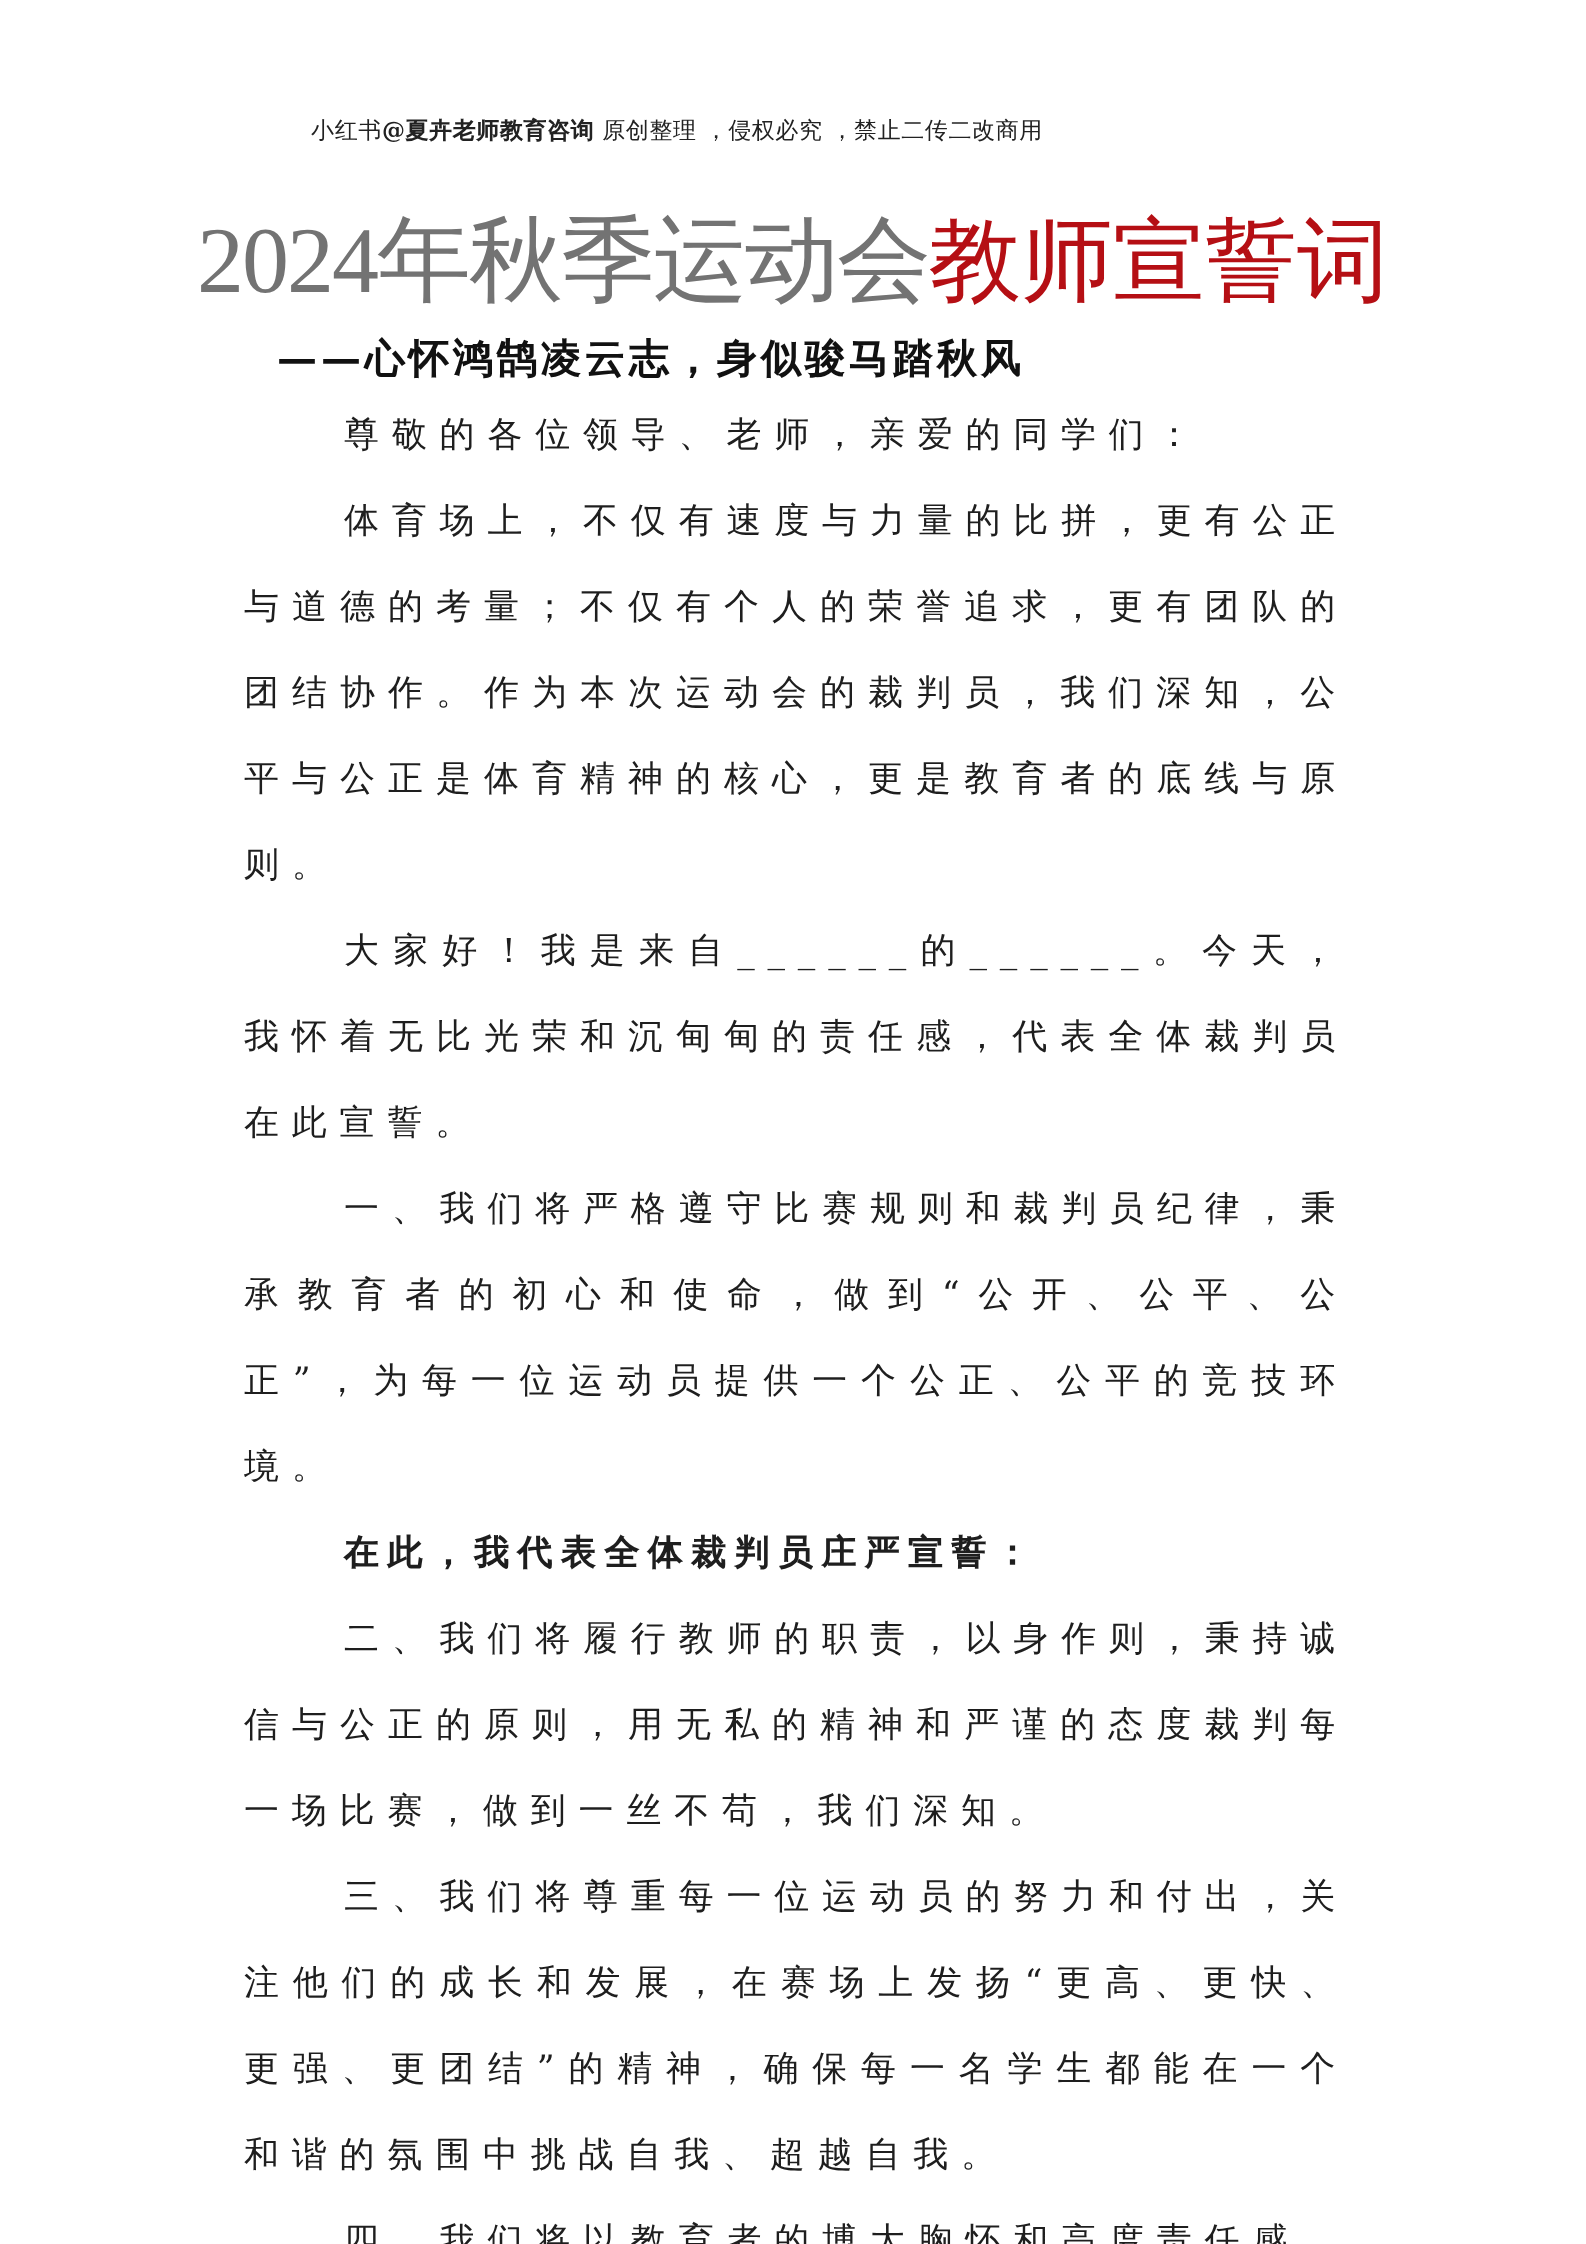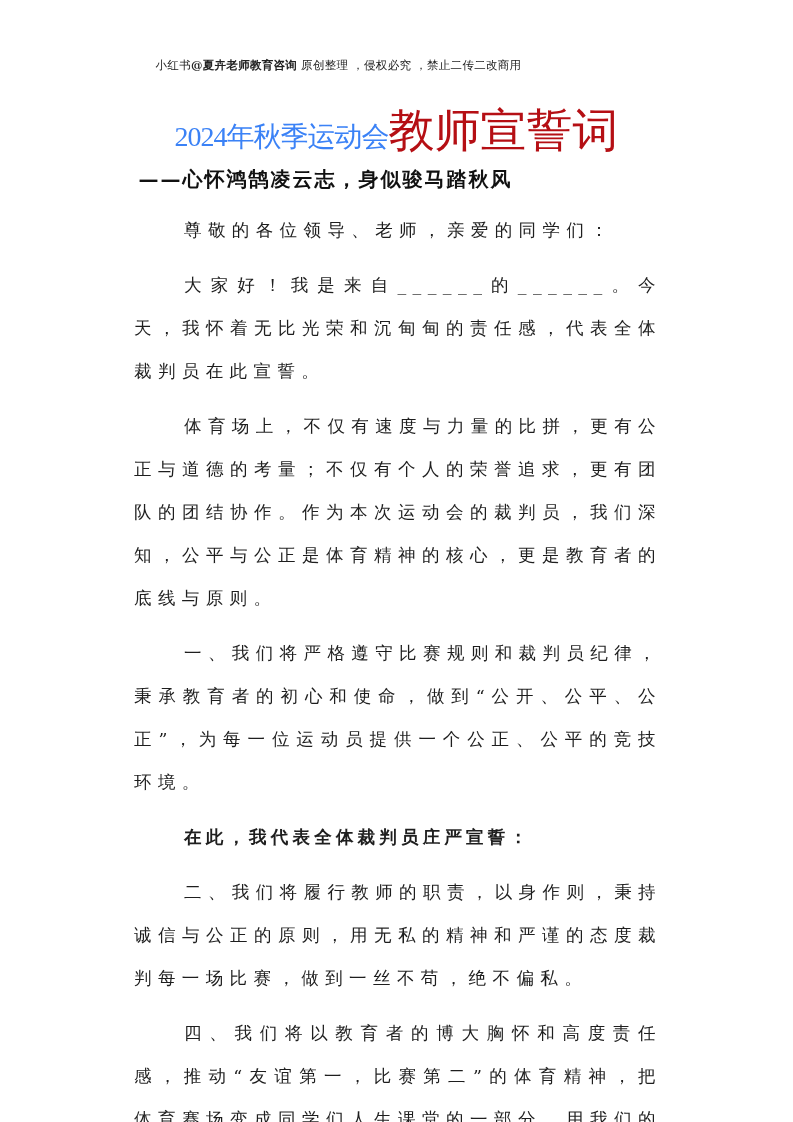--- a/index.html
+++ b/index.html
@@ -3,43 +3,44 @@
 <meta charset="utf-8">
 <style>
   html, body { margin: 0; padding: 0; background: #ffffff; }
   body { width: 793px; height: 1122px; position: relative; overflow: hidden;
          font-family: "DejaVu Serif", "Liberation Serif", serif; color: #1a1a1a; }
   .header-note { position: absolute; top: 58px; left: 0; width: 677px; text-align: center;
                  font-size: 11.5px; color: #222; letter-spacing: 0.3px; }
   .header-note b { font-weight: bold; }
   .title { position: absolute; top: 104px; left: 0; width: 793px; text-align: center;
            white-space: nowrap; line-height: 52px; }
-  .title .t-black { font-size: 28px; color: #3b82f6; font-family: "Liberation Serif", serif; letter-spacing: -1px; margin-top: 20px; }
+  .title .t-black { font-size: 47px; color: #737373; font-family: "Liberation Serif", serif; letter-spacing: -1px; margin-top: 20px; }
   .title .t-red { font-size: 46px; color: #b50f14; font-family: "DejaVu Sans", sans-serif; }
   .subtitle { position: absolute; top: 166px; left: 0; width: 651px; text-align: center;
               font-size: 20px; font-weight: bold; color: #111; letter-spacing: 2px; }
   .body { position: absolute; top: 197px; left: 122px; width: 552px; }
-  .para { margin: 12px; font-size: 17.5px; line-height: 43px; letter-spacing: 6.4px;
+  .para { margin: 0; font-size: 17.5px; line-height: 43px; letter-spacing: 6.4px;
           text-indent: 50px; text-align: justify; color: #1e1e1e; }
   .para.strong { font-weight: bold; letter-spacing: 4.2px; }
 </style>
 </head>
 <body>
 
 <div class="header-note">
   <span>小红书</span><b>@夏卉老师教育咨询</b><span> 原创整理 ，侵权必究 ，禁止二传二改商用</span>
 </div>
 
 <div class="title">
   <span class="t-black">2024年秋季运动会</span><span class="t-red">教师宣誓词</span>
 </div>
 
 <div class="subtitle">——心怀鸿鹄凌云志，身似骏马踏秋风</div>
 
 <div class="body">
   <p class="para">尊敬的各位领导、老师，亲爱的同学们：</p>
+  <p class="para">体育场上，不仅有速度与力量的比拼，更有公正与道德的考量；不仅有个人的荣誉追求，更有团队的团结协作。作为本次运动会的裁判员，我们深知，公平与公正是体育精神的核心，更是教育者的底线与原则。</p>
   <p class="para">大家好！我是来自______的______。今天，我怀着无比光荣和沉甸甸的责任感，代表全体裁判员在此宣誓。</p>
-  <p class="para">体育场上，不仅有速度与力量的比拼，更有公正与道德的考量；不仅有个人的荣誉追求，更有团队的团结协作。作为本次运动会的裁判员，我们深知，公平与公正是体育精神的核心，更是教育者的底线与原则。</p>
   <p class="para">一、我们将严格遵守比赛规则和裁判员纪律，秉承教育者的初心和使命，做到“公开、公平、公正”，为每一位运动员提供一个公正、公平的竞技环境。</p>
   <p class="para strong">在此，我代表全体裁判员庄严宣誓：</p>
-  <p class="para">二、我们将履行教师的职责，以身作则，秉持诚信与公正的原则，用无私的精神和严谨的态度裁判每一场比赛，做到一丝不苟，绝不偏私。</p>
+  <p class="para">二、我们将履行教师的职责，以身作则，秉持诚信与公正的原则，用无私的精神和严谨的态度裁判每一场比赛，做到一丝不苟，我们深知。</p>
+  <p class="para">三、我们将尊重每一位运动员的努力和付出，关注他们的成长和发展，在赛场上发扬“更高、更快、更强、更团结”的精神，确保每一名学生都能在一个和谐的氛围中挑战自我、超越自我。</p>
   <p class="para">四、我们将以教育者的博大胸怀和高度责任感，推动“友谊第一，比赛第二”的体育精神，把体育赛场变成同学们人生课堂的一部分，用我们的行动诠释教育的真谛与价值。</p>
 </div>
 
 </body></html>

